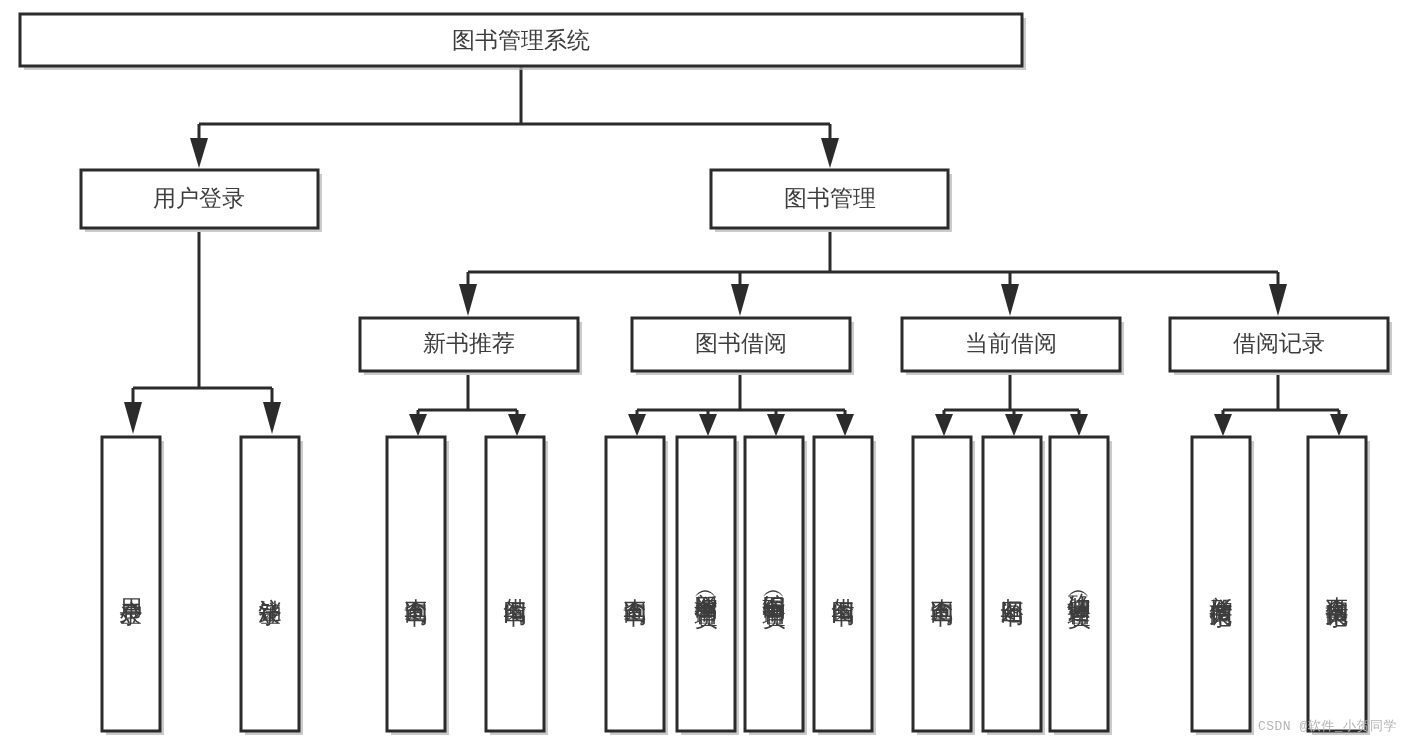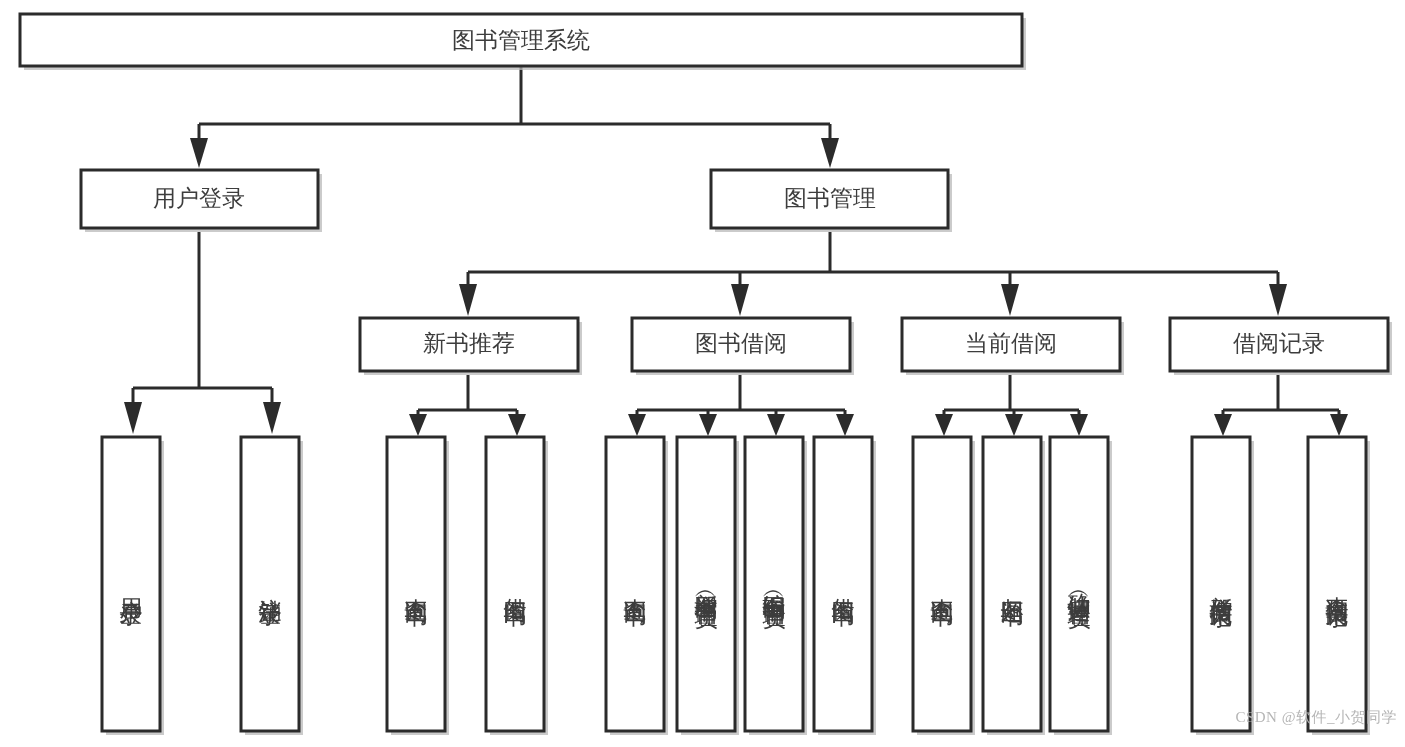--- a/index.html
+++ b/index.html
@@ -71,23 +71,23 @@
   .vbox-wrap {
     position: absolute;
     display: flex;
     align-items: center;
     justify-content: center;
     pointer-events: none;
   }
   .watermark {
     position: absolute;
     right: 8px;
-    bottom: 20px;
-    font-family: Liberation Serif, serif;
-    font-size: 15px;
+    bottom: 12px;
+    font-family: Liberation Mono, monospace;
+    font-size: 13px;
     color: #b5b5b5;
     letter-spacing: 0.5px;
     user-select: none;
     white-space: nowrap;
   }
 </style>
 </head>
 <body>
 
 <div id="diagram-root">

